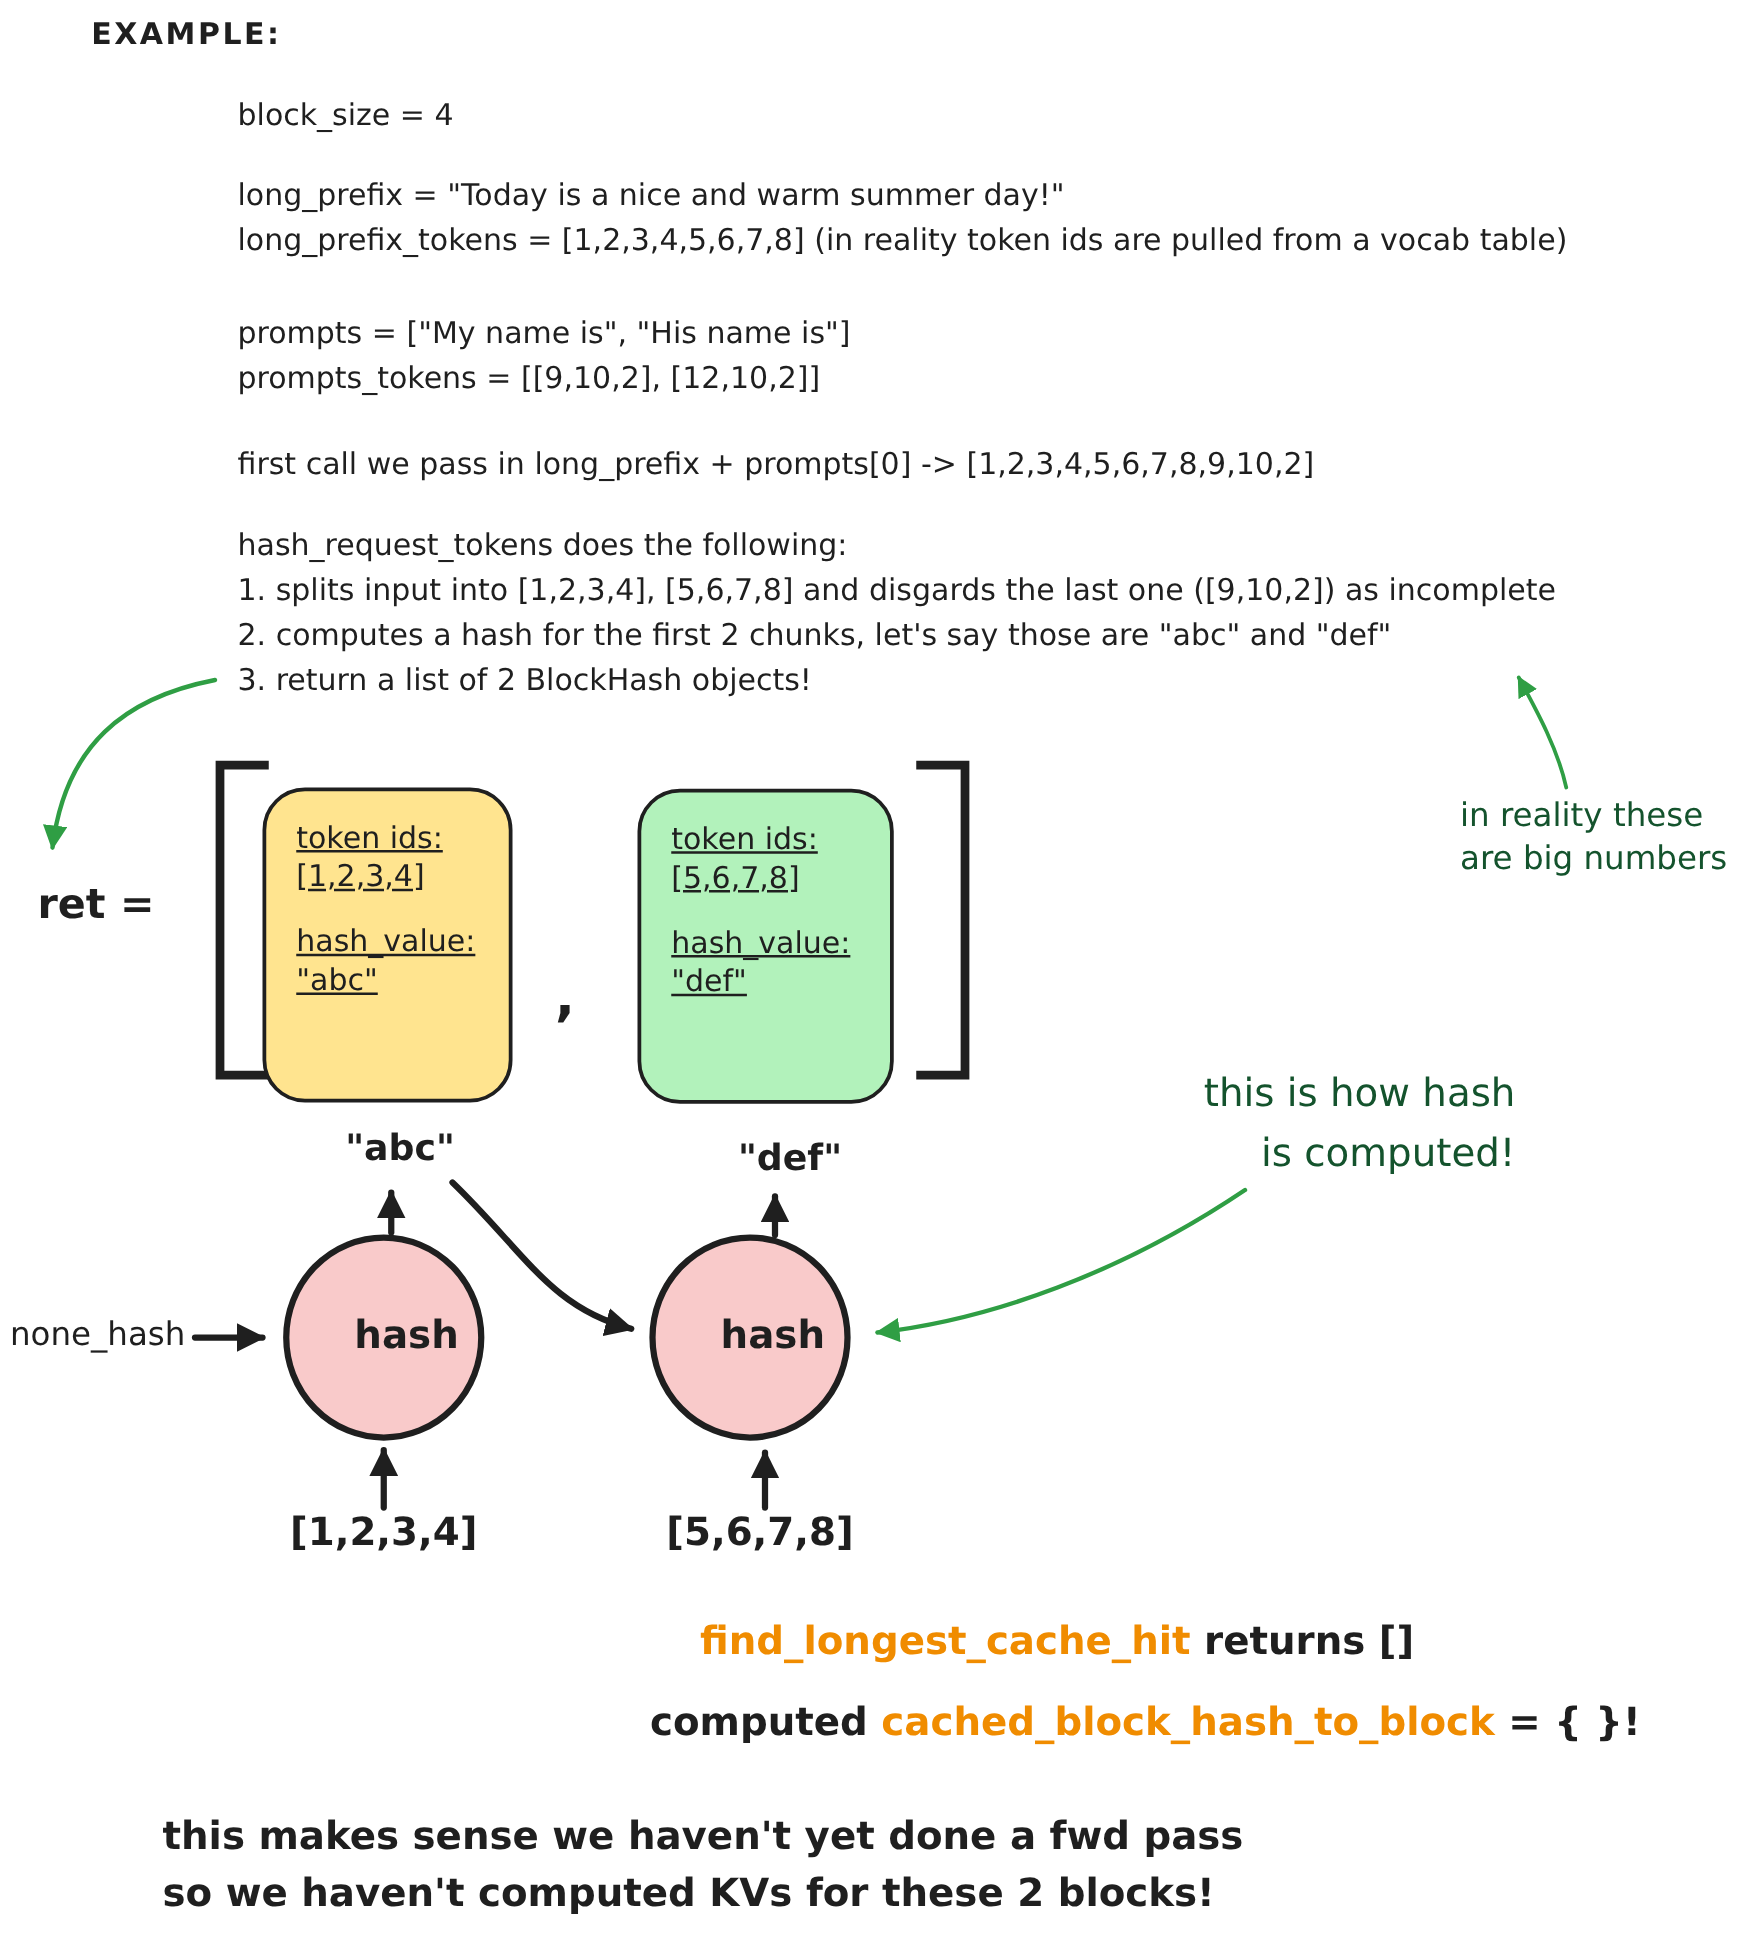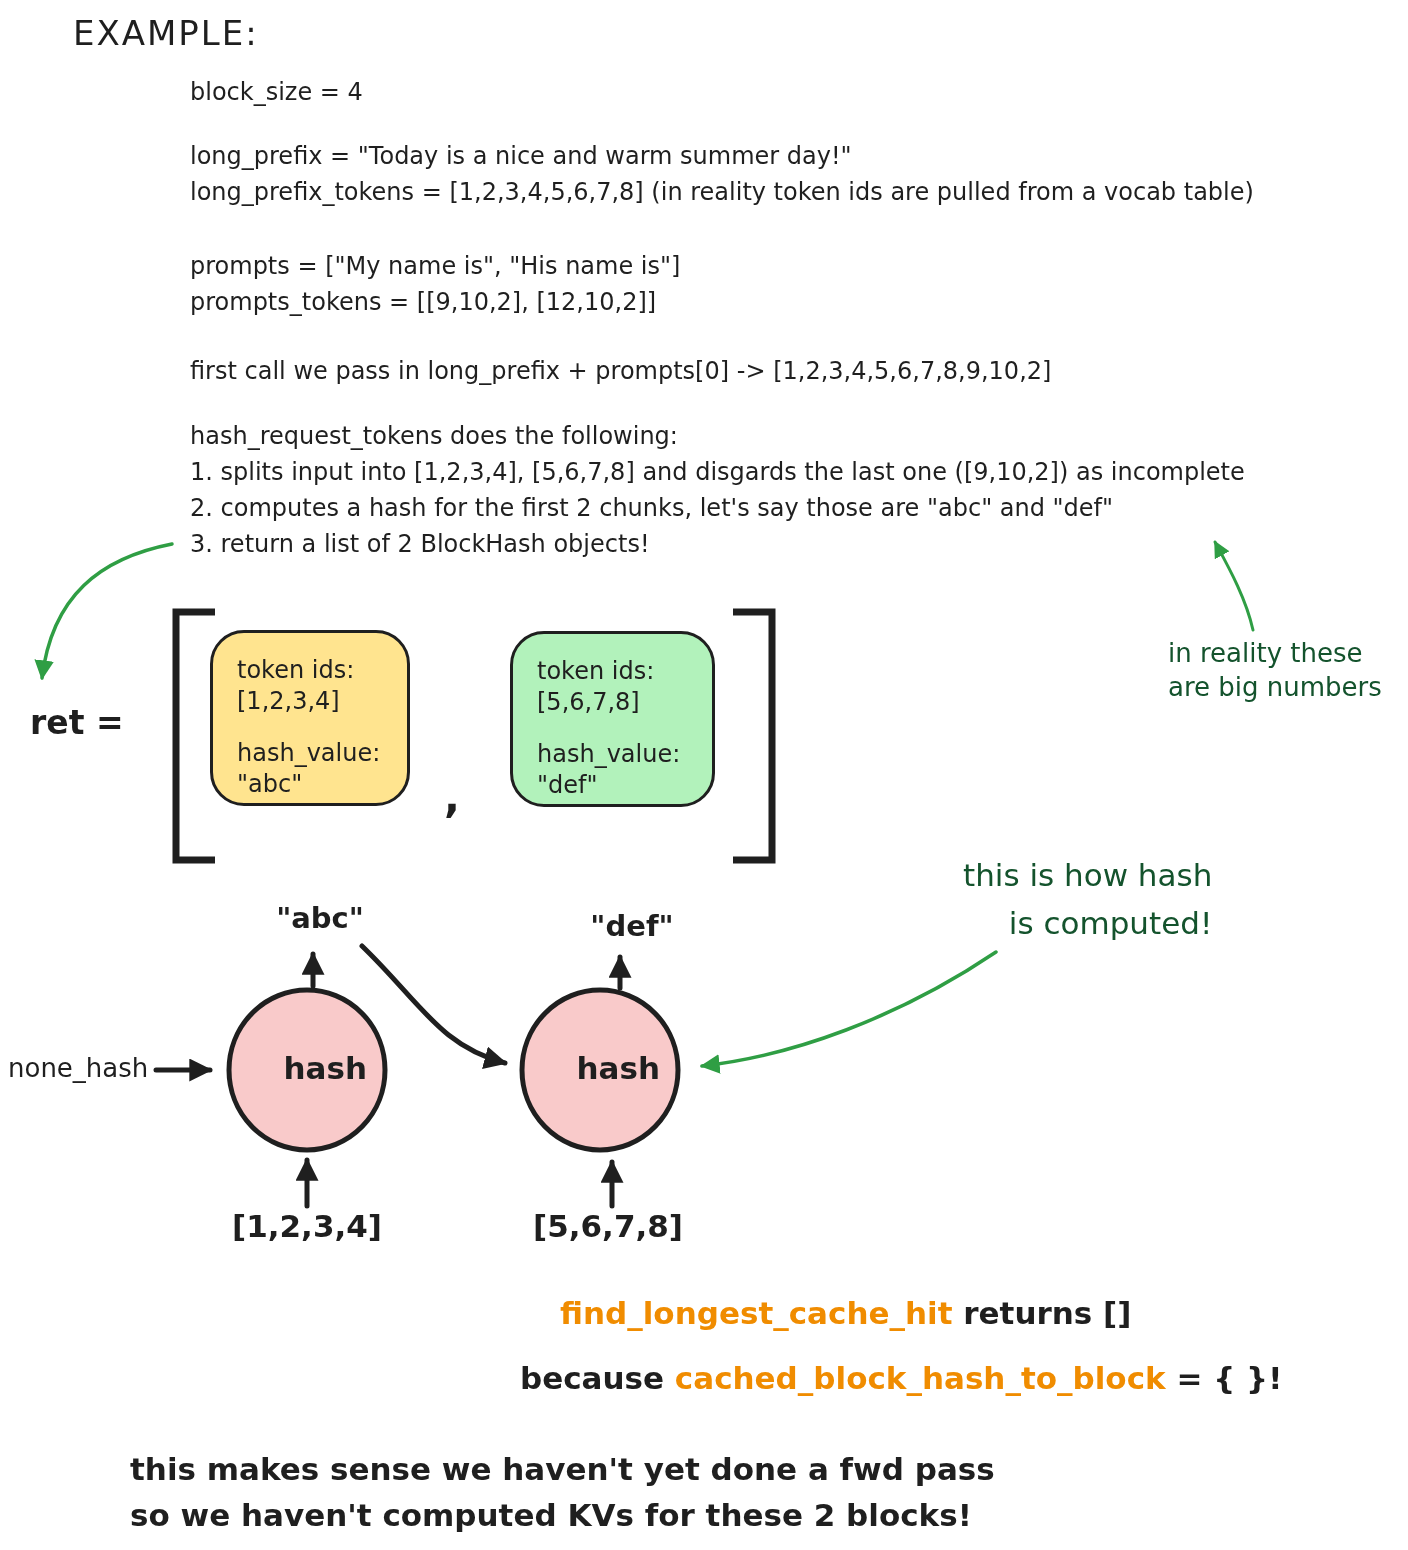--- a/index.html
+++ b/index.html
@@ -1,27 +1,27 @@
 <!DOCTYPE html>
 <html><head>
 <meta charset="utf-8">
 <style>
   html,body{margin:0;padding:0;background:#ffffff;}
   .canvas{
     position:relative;width:1408px;height:1550px;background:#ffffff;overflow:hidden;
     font-family:"DejaVu Sans","Liberation Sans",sans-serif;color:#1f1f1f;
   }
   .t{position:absolute;white-space:nowrap;line-height:1.25;}
-  .title{font-size:34px;font-weight:400;letter-spacing:2px;text-align:center;}
+  .title{font-size:24px;font-weight:700;letter-spacing:2px;text-align:center;}
   .code{font-size:24px;}
   .ret-label{font-size:33px;font-weight:700;}
   .comma{font-size:42px;font-weight:700;}
   .box{
-    position:absolute;width:200px;height:176px;border:3px solid #1f1f1f;border-radius:34px;
-    box-sizing:border-box;padding:22px 10px 16px 24px;font-size:24px;line-height:31px;
+    position:absolute;width:200px;height:252px;border:3px solid #1f1f1f;border-radius:34px;
+    box-sizing:border-box;padding:22px 10px 16px 24px;font-size:24px;line-height:31px;text-decoration:underline;
   }
   .box-yellow{background:#ffe48f;}
   .box-green{background:#b2f2bb;}
   .hash-label-line{margin-top:21px;}
   .green-note{color:#14532d;font-size:26px;line-height:34px;white-space:nowrap;position:absolute;}
   .green-note-big{font-size:31px;line-height:48px;}
   .node-label{position:absolute;width:120px;text-align:right;font-size:31px;font-weight:600;}
   .io-label{position:absolute;width:150px;text-align:center;font-size:31px;font-weight:600;}
   .quote-label{position:absolute;width:124px;text-align:center;font-size:29px;font-weight:600;}
   .none-hash{font-size:26px;}
@@ -117,19 +117,19 @@
 
   <div class="t none-hash" style="left:8px;top:1052px;">none_hash</div>
 
   <div class="io-label" style="left:232px;top:1208px;">[1,2,3,4]</div>
   <div class="io-label" style="left:533px;top:1208px;">[5,6,7,8]</div>
 
   <div class="result-line" style="left:560px;top:1295px;">
     <span class="orange">find_longest_cache_hit</span><span> returns []</span>
   </div>
   <div class="result-line" style="left:520px;top:1360px;">
-    <span>because </span><span class="orange">cached_block_hash_to_block</span><span> = { }!</span>
+    <span>computed </span><span class="orange">cached_block_hash_to_block</span><span> = { }!</span>
   </div>
 
   <div class="t footer-line" style="left:130px;top:1450px;">this makes sense we haven't yet done a fwd pass</div>
   <div class="t footer-line" style="left:130px;top:1496px;text-align:right;">so we haven't computed KVs for these 2 blocks!</div>
 
 </div>
 
 </body></html>

